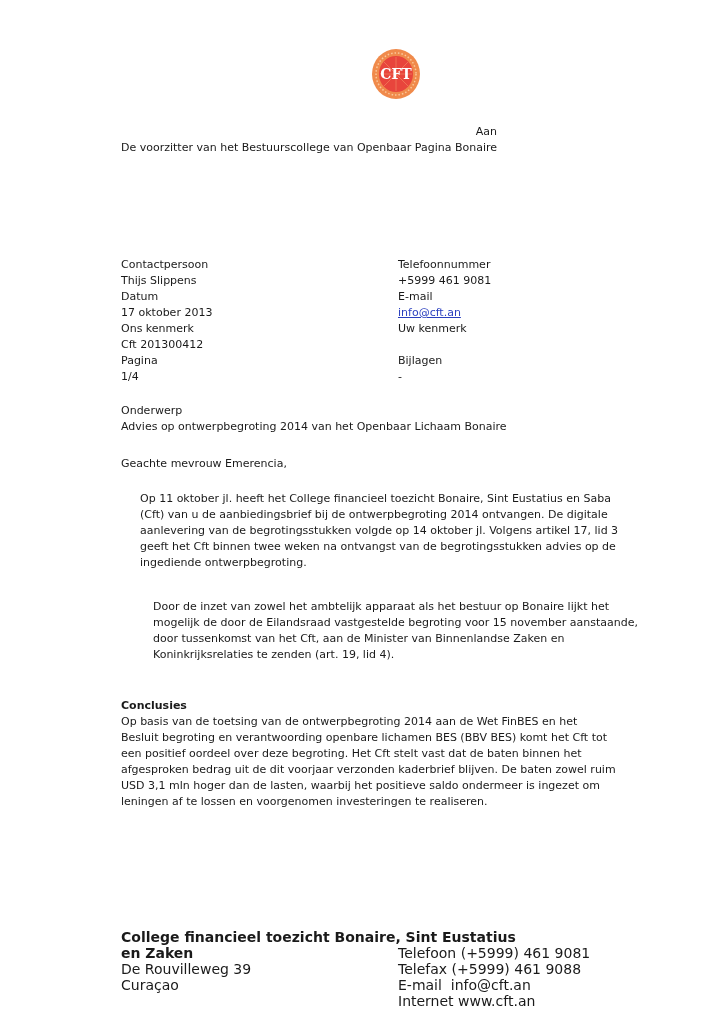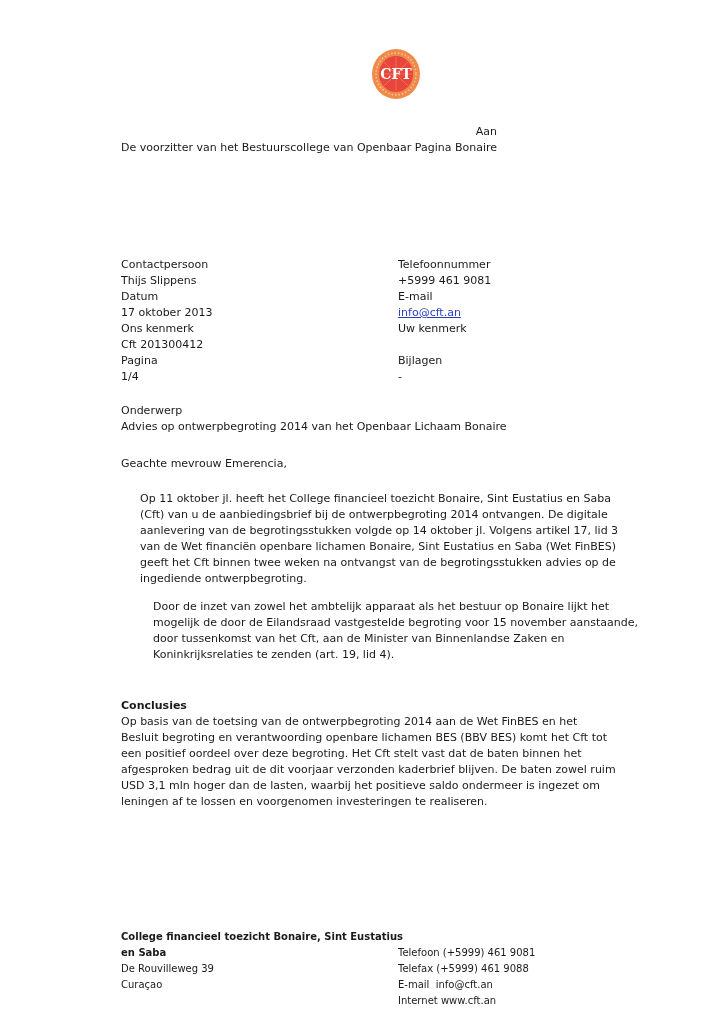--- a/index.html
+++ b/index.html
@@ -49,21 +49,21 @@
       left: 121px; top: 698px;
       font-weight: bold;
       line-height: 16px;
     }
     .p3 { left: 121px; top: 714px; }
 
     
     .footer-left { left: 121px; top: 929px; }
     .footer-left .bold { font-weight: bold; }
     .footer-left div, .footer-right div {
-      height: 16px; line-height: 16px; white-space: nowrap; font-size: 10px;
+      height: 16px; line-height: 16px; white-space: nowrap; font-size: 14px;
     }
     .footer-right { left: 398px; top: 945px; }
   </style>
 </head>
 <body>
 
 <div class="abs logo">
   <svg width="50" height="52" viewBox="0 0 50 52">
     <ellipse cx="25" cy="26" rx="24" ry="25" fill="#f08a4b"></ellipse>
     <ellipse cx="25" cy="26" rx="20" ry="21" fill="none" stroke="#fbc79a" stroke-width="1.5" stroke-dasharray="1.5 2"></ellipse>
@@ -109,21 +109,20 @@
   <div class="line">Onderwerp</div>
   <div class="line">Advies op ontwerpbegroting 2014 van het Openbaar Lichaam Bonaire</div>
 </div>
 
 <div class="abs salutation line">Geachte mevrouw Emerencia,</div>
 
 <div class="abs para p1">
   <div>Op 11 oktober jl. heeft het College financieel toezicht Bonaire, Sint Eustatius en Saba</div>
   <div>(Cft) van u de aanbiedingsbrief bij de ontwerpbegroting 2014 ontvangen. De digitale</div>
   <div>aanlevering van de begrotingsstukken volgde op 14 oktober jl. Volgens artikel 17, lid 3</div>
-  <div>van de Wet financiën openbare lichamen Bonaire, Sint Eustatius en Saba (Wet FinBES)</div>
   <div>geeft het Cft binnen twee weken na ontvangst van de begrotingsstukken advies op de</div>
   <div>ingediende ontwerpbegroting.</div>
 </div>
 
 <div class="abs para p2">
   <div>Door de inzet van zowel het ambtelijk apparaat als het bestuur op Bonaire lijkt het</div>
   <div>mogelijk de door de Eilandsraad vastgestelde begroting voor 15 november aanstaande,</div>
   <div>door tussenkomst van het Cft, aan de Minister van Binnenlandse Zaken en</div>
   <div>Koninkrijksrelaties te zenden (art. 19, lid 4).</div>
 </div>
@@ -133,21 +132,21 @@
   <div>Op basis van de toetsing van de ontwerpbegroting 2014 aan de Wet FinBES en het</div>
   <div>Besluit begroting en verantwoording openbare lichamen BES (BBV BES) komt het Cft tot</div>
   <div>een positief oordeel over deze begroting. Het Cft stelt vast dat de baten binnen het</div>
   <div>afgesproken bedrag uit de dit voorjaar verzonden kaderbrief blijven. De baten zowel ruim</div>
   <div>USD 3,1 mln hoger dan de lasten, waarbij het positieve saldo ondermeer is ingezet om</div>
   <div>leningen af te lossen en voorgenomen investeringen te realiseren.</div>
 </div>
 
 <div class="abs footer-left">
   <div class="bold">College financieel toezicht Bonaire, Sint Eustatius</div>
-  <div class="bold">en Saba</div>
+  <div class="bold">en Zaken</div>
   <div>De Rouvilleweg 39</div>
   <div>Curaçao</div>
 </div>
 
 <div class="abs footer-right">
   <div>Telefoon (+5999) 461 9081</div>
   <div>Telefax (+5999) 461 9088</div>
   <div style="white-space: pre;">E-mail  info@cft.an</div>
   <div>Internet www.cft.an</div>
 </div>

